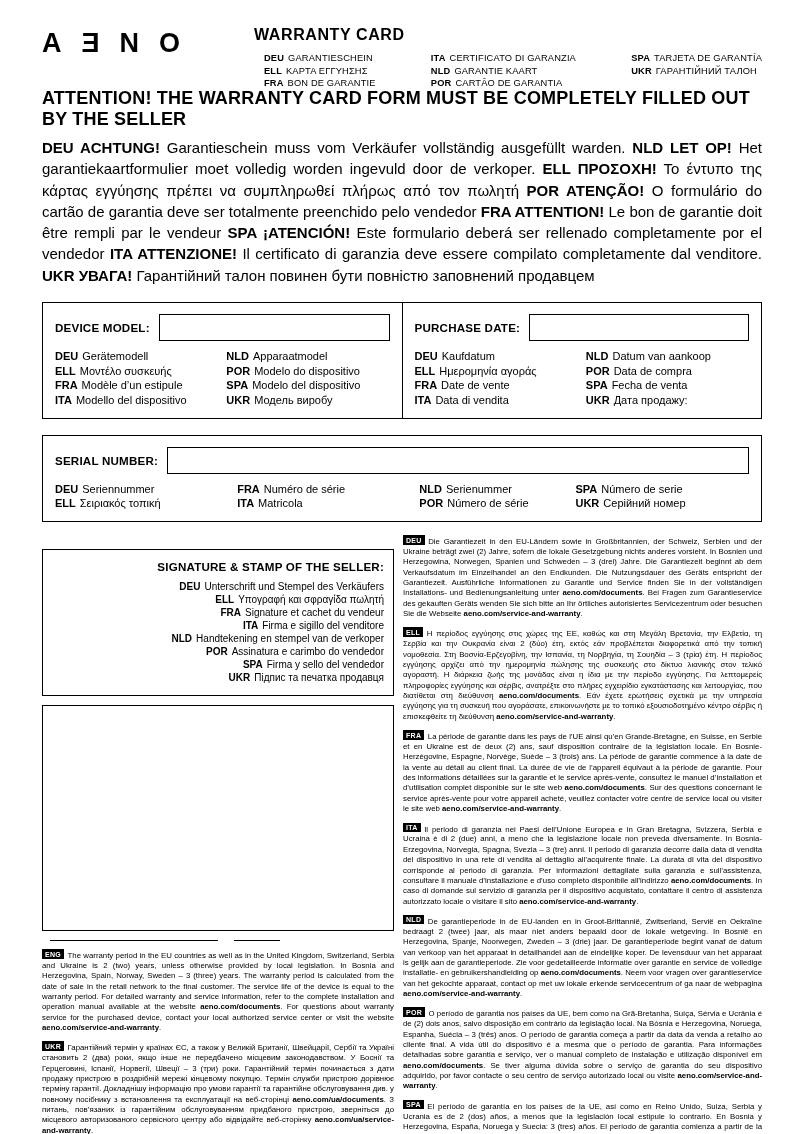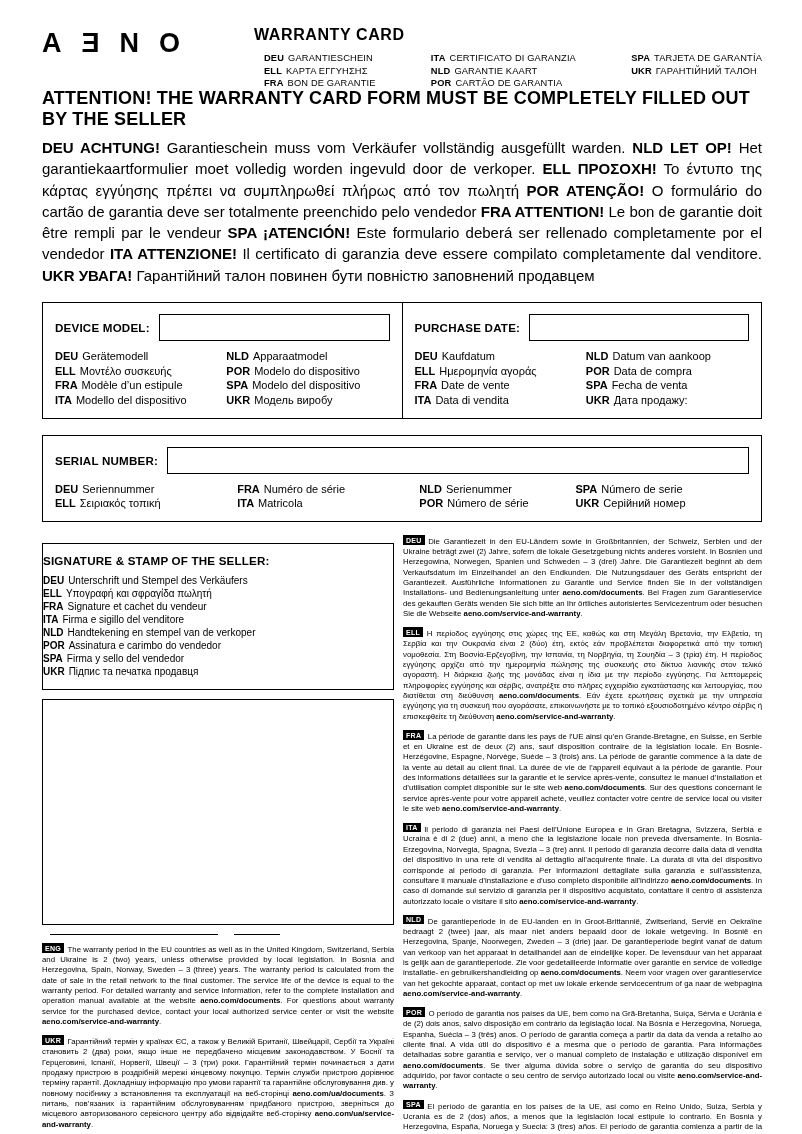--- a/index.html
+++ b/index.html
@@ -37,21 +37,21 @@
   .cols2 { grid-template-columns:1.05fr 1fr; }
   .cols4 { grid-template-columns:1.05fr 1.05fr .9fr 1fr; }
   .serial-box { padding:11px 12px 12px; }
   .tr-item { white-space:nowrap; overflow:hidden; }
 
   
   .bottom { display:flex; gap:9px; margin-top:13px; align-items:flex-start; }
   .col-left { flex:0 0 352px; min-width:0; }
   .col-right { flex:1; min-width:0; }
 
-  .sig-box { margin-top:8px; padding:10px 0 12px; }
+  .sig-box { margin-top:14px; padding:10px 9px 12px;text-align:right; }
   .sig-title { font-size:11.6px; font-weight:800; letter-spacing:.2px; }
   .sig-trans { margin-top:8px; display:flex; flex-direction:column; gap:2px; font-size:10px; }
   .sig-area { height:226px; margin-top:9px; }
   .sig-lines { display:flex; gap:16px; margin:9px 8px 0; }
   .sig-line { border-bottom:1px solid #000; height:1px; }
   .sig-line.long { width:168px; }
   .sig-line.short { width:46px; }
 
   .para { font-size:7.8px; line-height:1.33; text-align:justify; margin-top:8px; }
   .col-right .para { margin-top:0; margin-bottom:8px; }

